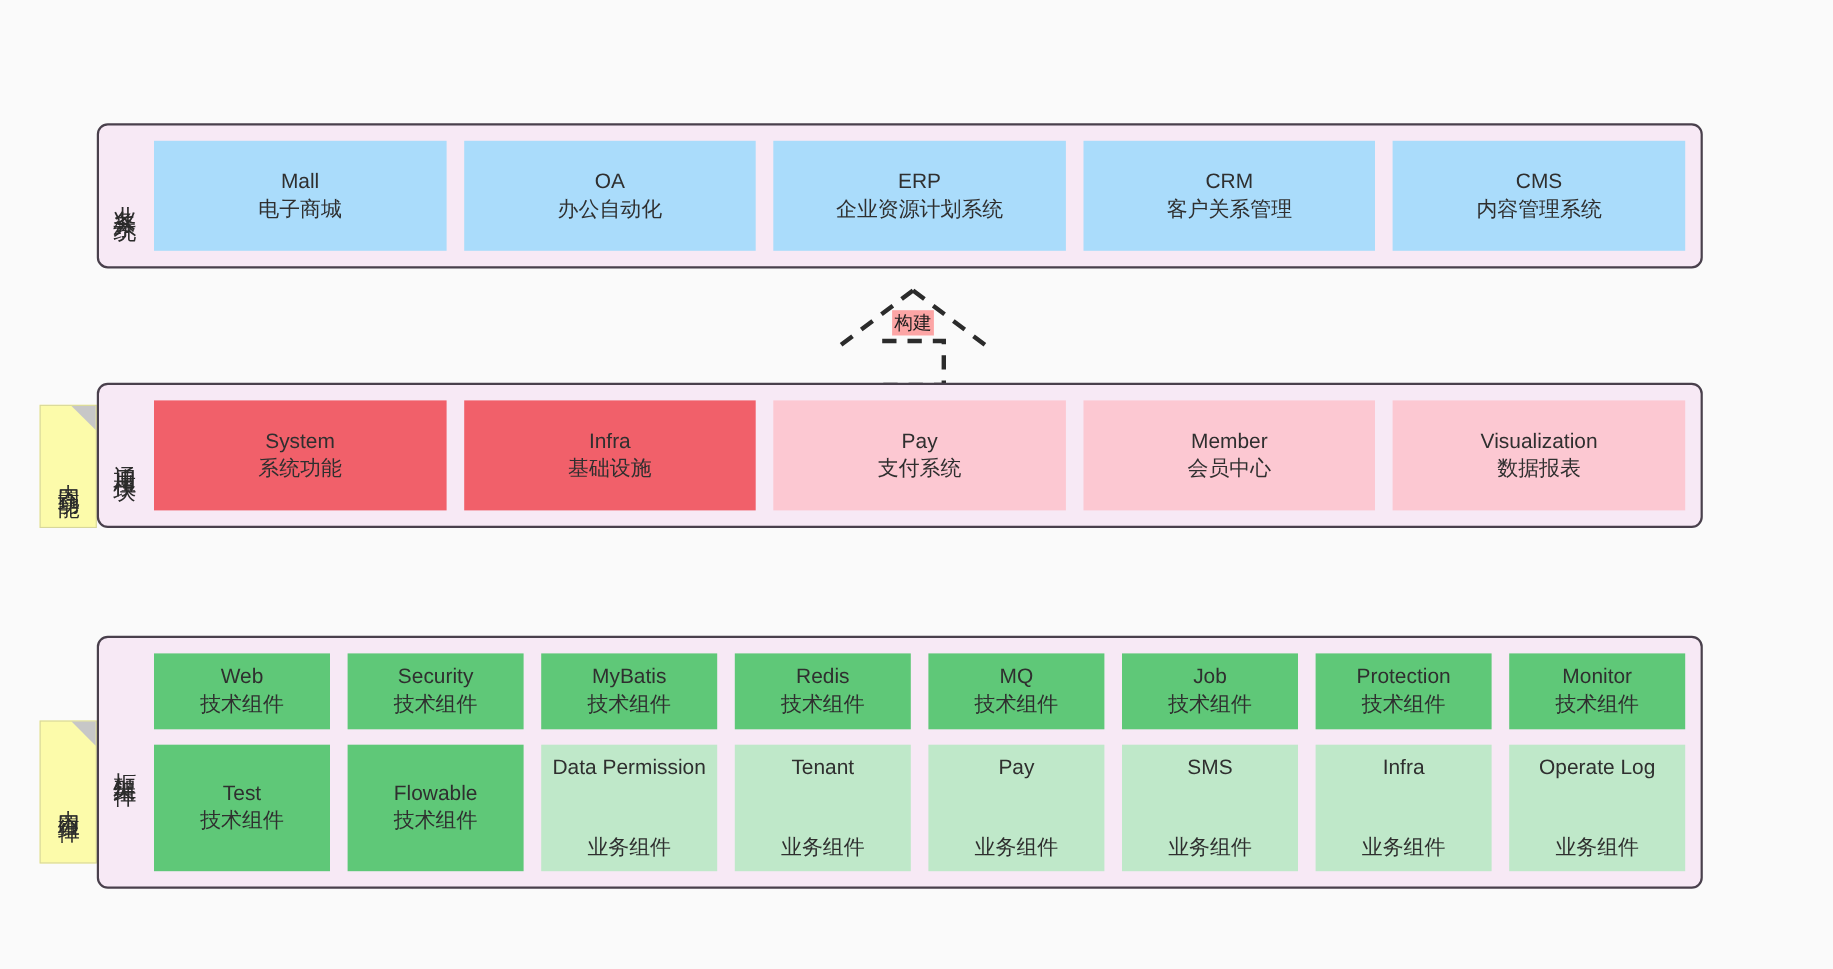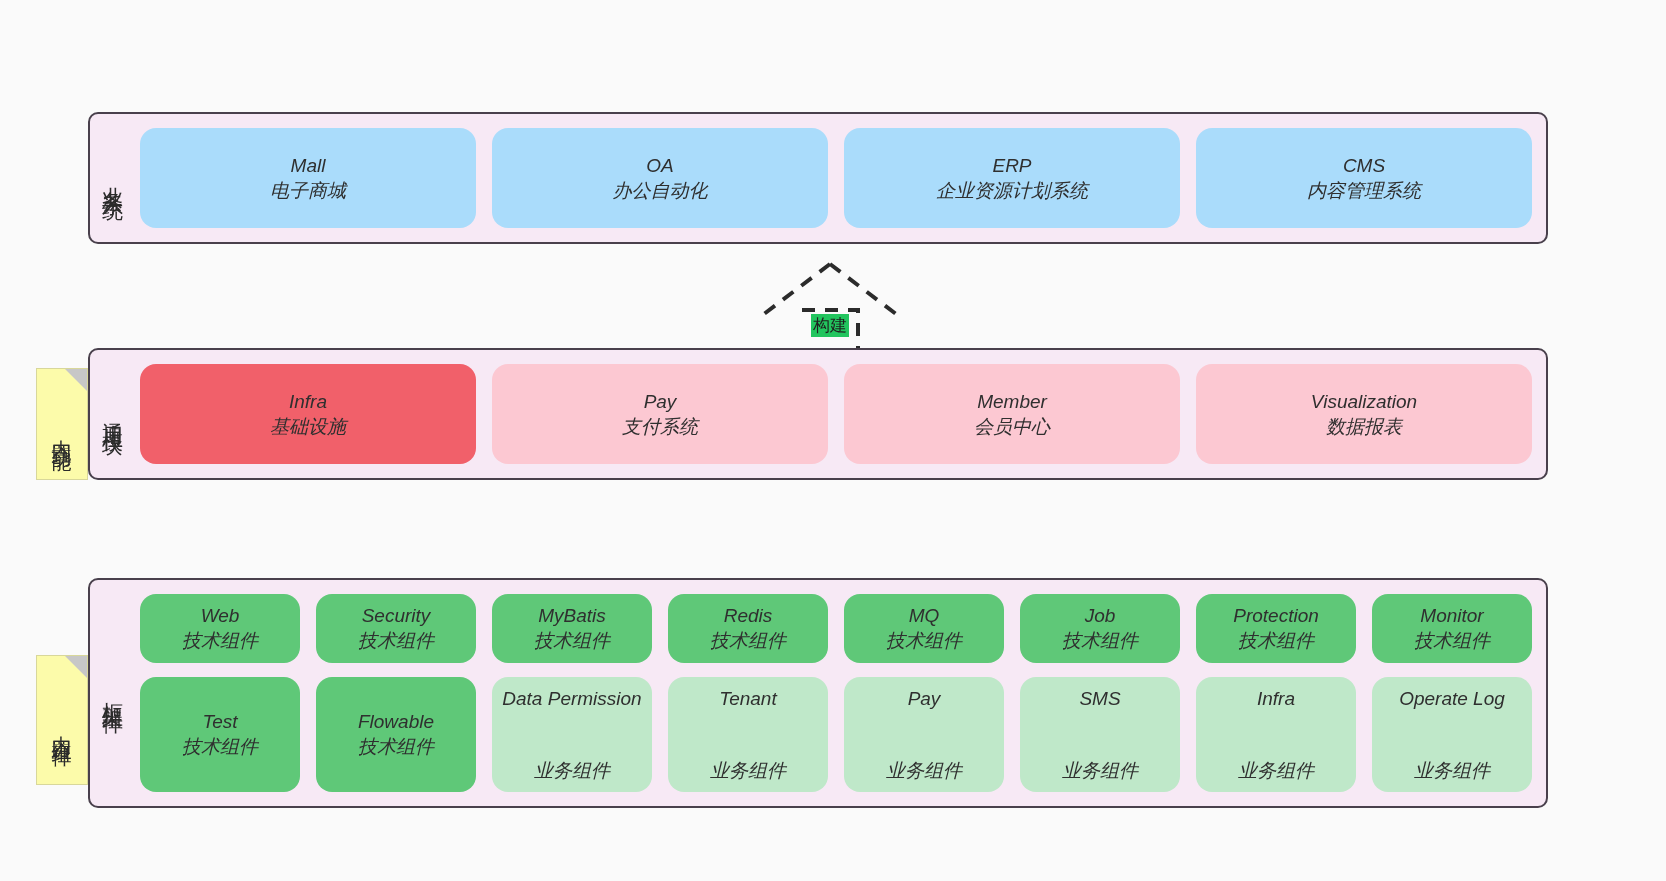--- a/index.html
+++ b/index.html
@@ -48,31 +48,30 @@
     gap: 14px;
     padding: 14px 14px 14px 4px;
   }
   .row {
     display: flex;
     gap: 16px;
     flex: 1 1 auto;
   }
   .card {
     flex: 1 1 0;
-    border-radius: 16px;
+    border-radius: 0;
     display: flex;
     flex-direction: column;
     align-items: center;
     justify-content: center;
     text-align: center;
     font-size: 19px;
     line-height: 1.32;
     color: #2f2f2f;
     padding: 4px 6px;
-    font-style: italic;
   }
   .card .en { display: block; }
   .card .cn { display: block; }
 
   
   .c-blue       { background: #aadcfb; }
   .c-red        { background: #f1606a; }
   .c-pink       { background: #fcc8d2; }
   .c-green      { background: #5fc878; }
   .c-lightgreen { background: #bfe8c9; gap: 47px; }
@@ -100,24 +99,24 @@
     border-left: 22px solid transparent;
     border-top: 22px solid #c7c7c7;
   }
 
   
   .arrow { position: absolute; }
   .arrow .lbl {
     position: absolute;
     left: 50%;
     transform: translateX(-50%);
-    top: 56px;
+    top: 24px;
     font-size: 17px;
     color: #1f1f1f;
-    background: #22c55e;
+    background: #fca5a5;
     padding: 0 2px;
     white-space: nowrap;
   }
 </style>
 </head>
 <body>
 
 <div id="canvas">
 
   <div class="layer" id="layer-business-systems" style="left:88px; top:112px; width:1460px; height:132px;">
@@ -128,20 +127,24 @@
           <span class="en">Mall</span>
           <span class="cn">电子商城</span>
         </div>
         <div class="card c-blue">
           <span class="en">OA</span>
           <span class="cn">办公自动化</span>
         </div>
         <div class="card c-blue">
           <span class="en">ERP</span>
           <span class="cn">企业资源计划系统</span>
+        </div>
+        <div class="card c-blue">
+          <span class="en">CRM</span>
+          <span class="cn">客户关系管理</span>
         </div>
         <div class="card c-blue">
           <span class="en">CMS</span>
           <span class="cn">内容管理系统</span>
         </div>
       </div>
     </div>
   </div>
 
   <div class="arrow" style="left:755px; top:258px; width:150px; height:92px;">
@@ -155,20 +158,24 @@
   <div class="note" id="note-common-modules" style="left:36px; top:368px; width:52px; height:112px;">
     <span class="fold"></span>
     <span>内置功能</span>
   </div>
 
   <div class="layer" id="layer-common-modules" style="left:88px; top:348px; width:1460px; height:132px;">
     <div class="layer-label">通用模块</div>
     <div class="layer-body">
       <div class="row">
         <div class="card c-red">
+          <span class="en">System</span>
+          <span class="cn">系统功能</span>
+        </div>
+        <div class="card c-red">
           <span class="en">Infra</span>
           <span class="cn">基础设施</span>
         </div>
         <div class="card c-pink">
           <span class="en">Pay</span>
           <span class="cn">支付系统</span>
         </div>
         <div class="card c-pink">
           <span class="en">Member</span>
           <span class="cn">会员中心</span>

